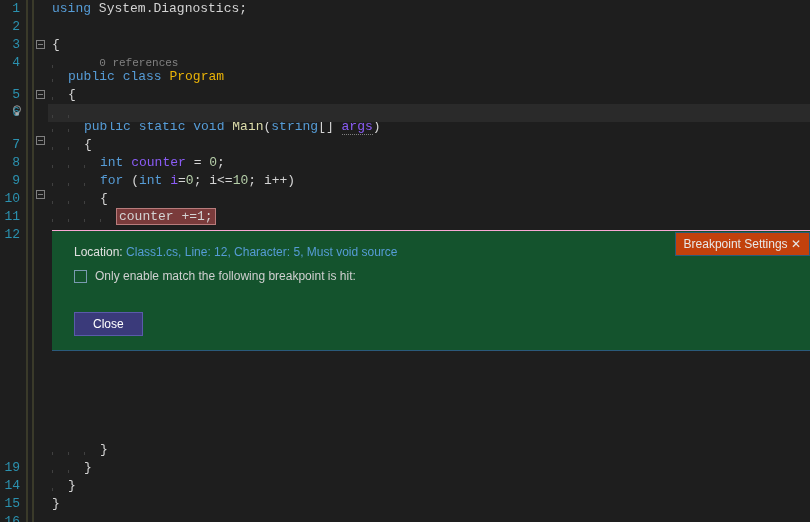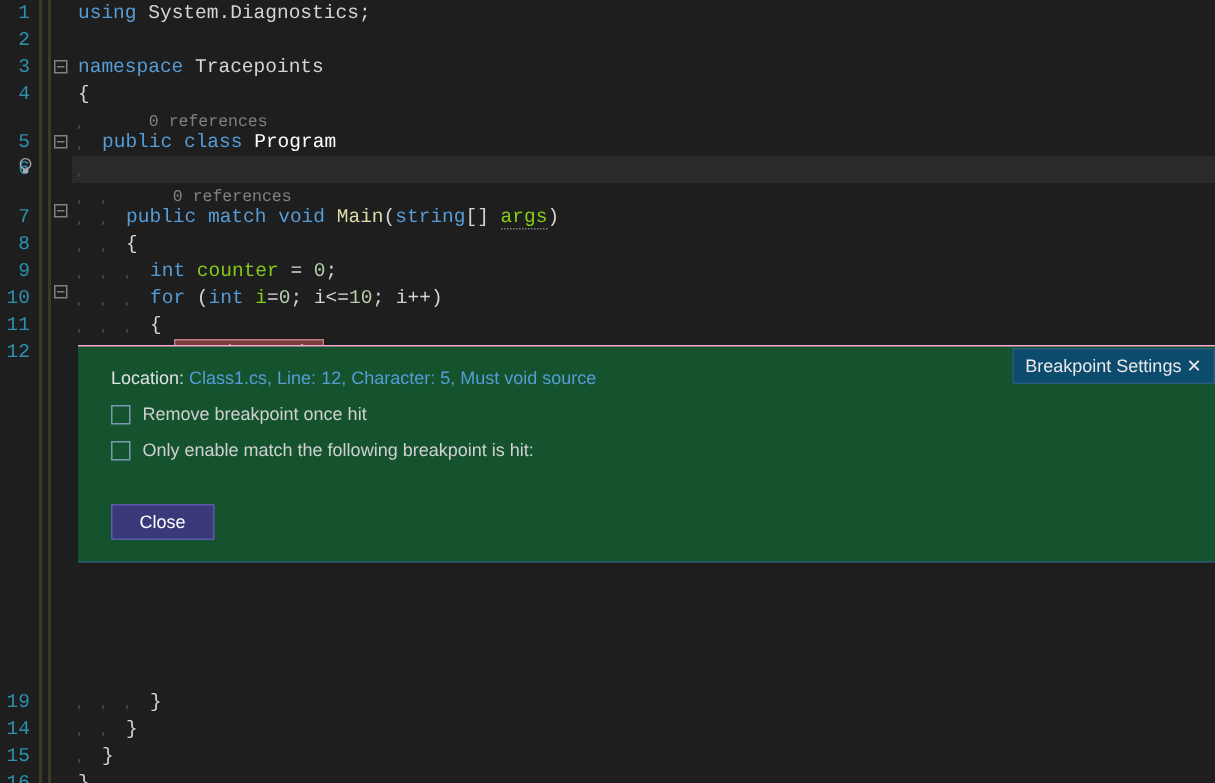--- a/index.html
+++ b/index.html
@@ -55,23 +55,23 @@
     content: ""; position: absolute; background: #808080;
   }
   .fold-box::before { left: 1px; top: 3px; width: 5px; height: 1px; }
   .code {
     flex: 1;
     position: relative;
     padding-left: 4px;
   }
   .line { height: 18px; line-height: 18px; white-space: pre; }
   .kw { color: #569cd6; }
-  .type { color: #ffffff; margin-top: 41px; }
+  .type { color: #eab308; margin-top: 41px; }
   .ident { color: #dcdcaa; }
-  .var { color: #84cc16; }
+  .var { color: #8b5cf6; }
   .num-lit { color: #b5cea8; }
   .plain { color: #d4d4d4; }
   .ref { color: #808080; font-size: 11px; text-align: center; }
   .hl-code {
     background: #7a3b3b;
     border: 1px solid #b87c7c;
     padding: 0 2px;
   }
   .dotted { border-bottom: 1px dotted #808080; }
   .caret-line {
@@ -101,21 +101,21 @@
     color: #d0d0d0;
     font-family: "Segoe UI", Arial, sans-serif;
     font-size: 12px;
     padding: 14px 22px 14px 22px;
     z-index: 5;
   }
   .bp-tab {
     position: absolute;
     right: 0;
     top: 232px;
-    background: #0c4a6e;
+    background: #c2410c;
     color: #e8e8e8;
     font-family: "Segoe UI", Arial, sans-serif;
     font-size: 12px;
     padding: 4px 8px;
     border: 1px solid #2a5a7a;
     z-index: 10;
   }
   .bp-row { display: flex; align-items: center; margin-bottom: 10px; }
   .chk {
     width: 13px; height: 13px;
@@ -173,27 +173,26 @@
   <div class="fold-col">
     <span class="fold-box" style="top:40px"></span>
     <span class="fold-box" style="top:90px"></span>
     <span class="fold-box" style="top:136px"></span>
     <span class="fold-box" style="top:190px"></span>
   </div>
   <div class="code">
     <div class="caret-line" style="top:104px"></div>
     <div class="line"><span class="kw">using</span> <span class="plain">System.Diagnostics</span><span class="plain">;</span></div>
     <div class="line"></div>
-    <div class="line"><span class="kw">namespace</span> <span class="plain">Tracepoints</span></div>
     <div class="line"><span class="plain">{</span></div>
     <div class="line" style="height:14px"><span class="indent-guide"></span>    <span class="ref">0 references</span></div>
     <div class="line"><span class="indent-guide"></span><span class="kw">public</span> <span class="kw">class</span> <span class="type">Program</span></div>
     <div class="line"><span class="indent-guide"></span><span class="plain">{</span></div>
     <div class="line" style="height:14px"><span class="indent-guide"></span><span class="indent-guide"></span>    <span class="ref">0 references</span></div>
-    <div class="line"><span class="indent-guide"></span><span class="indent-guide"></span><span class="kw">public</span> <span class="kw">match</span> <span class="kw">void</span> <span class="ident">Main</span><span class="plain">(</span><span class="kw">string</span><span class="plain">[] </span><span class="var dotted">args</span><span class="plain">)</span></div>
+    <div class="line"><span class="indent-guide"></span><span class="indent-guide"></span><span class="kw">public</span> <span class="kw">static</span> <span class="kw">void</span> <span class="ident">Main</span><span class="plain">(</span><span class="kw">string</span><span class="plain">[] </span><span class="var dotted">args</span><span class="plain">)</span></div>
     <div class="line"><span class="indent-guide"></span><span class="indent-guide"></span><span class="plain">{</span></div>
     <div class="line"><span class="indent-guide"></span><span class="indent-guide"></span><span class="indent-guide"></span><span class="kw">int</span> <span class="var">counter</span><span class="plain"> = </span><span class="num-lit">0</span><span class="plain">;</span></div>
     <div class="line"><span class="indent-guide"></span><span class="indent-guide"></span><span class="indent-guide"></span><span class="kw">for</span><span class="plain"> (</span><span class="kw">int</span><span class="var"> i</span><span class="plain">=</span><span class="num-lit">0</span><span class="plain">; i</span><span class="plain">&lt;=</span><span class="num-lit">10</span><span class="plain">; i</span><span class="plain">++</span><span class="plain">)</span></div>
     <div class="line"><span class="indent-guide"></span><span class="indent-guide"></span><span class="indent-guide"></span><span class="plain">{</span></div>
     <div class="line"><span class="indent-guide"></span><span class="indent-guide"></span><span class="indent-guide"></span><span class="indent-guide"></span><span class="hl-code">counter +=1;</span></div>
     <div class="gap"></div>
     <div class="line"><span class="indent-guide"></span><span class="indent-guide"></span><span class="indent-guide"></span><span class="plain">}</span></div>
     <div class="line"><span class="indent-guide"></span><span class="indent-guide"></span><span class="plain">}</span></div>
     <div class="line"><span class="indent-guide"></span><span class="plain">}</span></div>
     <div class="line"><span class="plain">}</span></div>
@@ -204,20 +203,16 @@
   <span>Breakpoint Settings</span> <span>✕</span>
 </div>
 
 <div class="bp-panel">
   <div class="bp-row">
     <span class="loc-label">Location:</span>&nbsp;
     <span class="loc-val">Class1.cs, Line: 12, Character: 5, Must void source</span>
   </div>
   <div class="bp-row">
     <span class="chk"></span>
-    <span>Remove breakpoint once hit</span>
-  </div>
-  <div class="bp-row">
-    <span class="chk"></span>
     <span>Only enable match the following breakpoint is hit:</span>
   </div>
   <button class="close-btn">Close</button>
 </div>
 
 </body></html>

